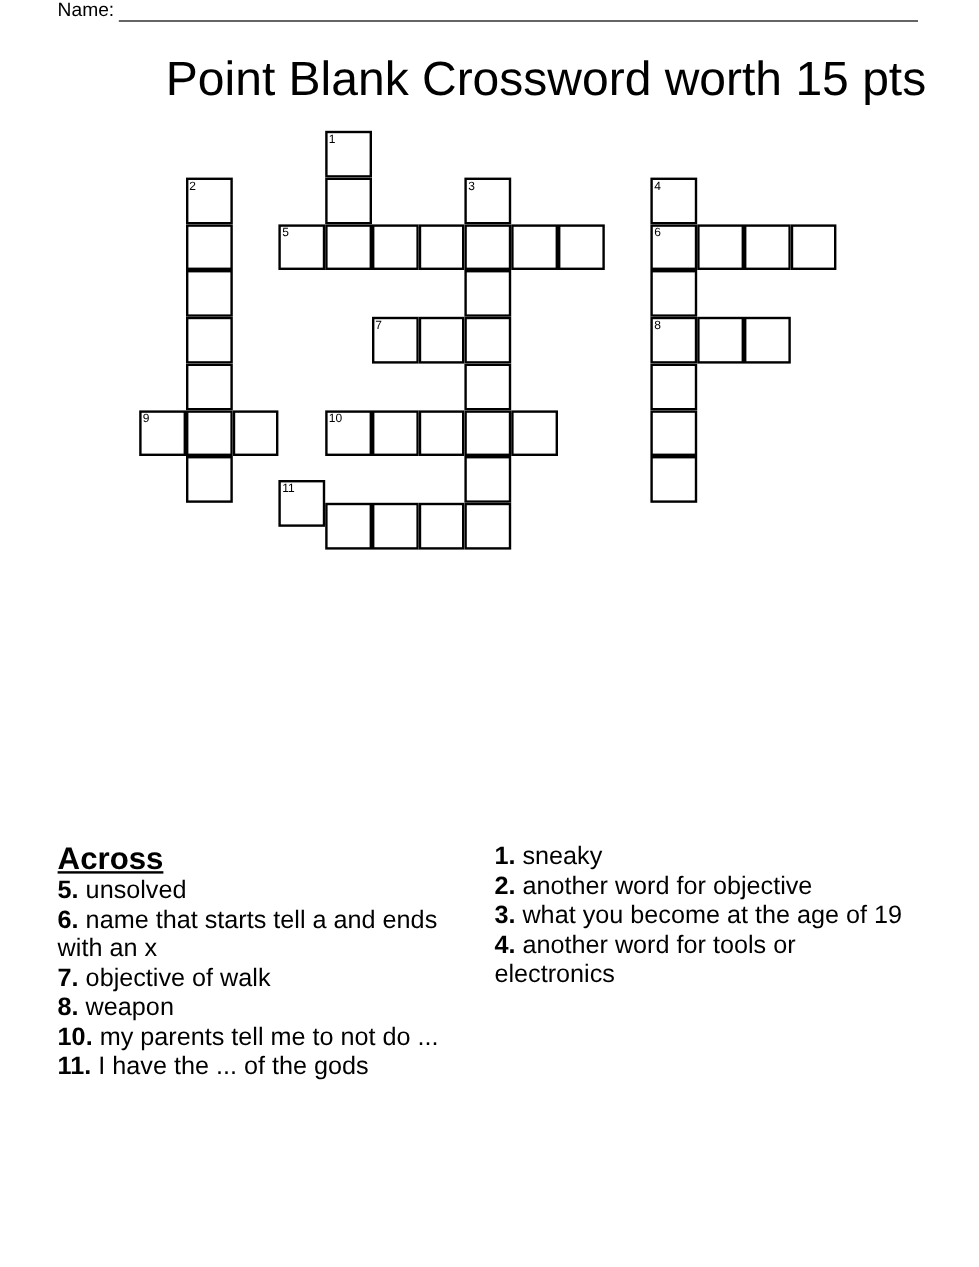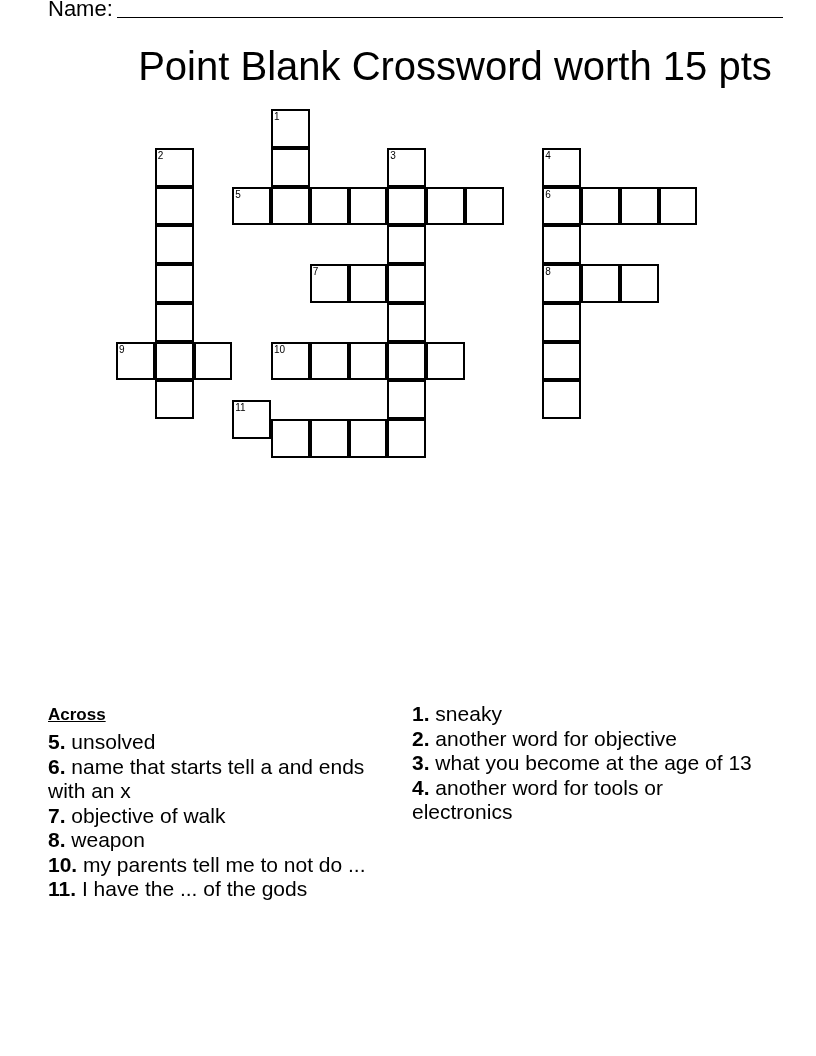--- a/index.html
+++ b/index.html
@@ -1,26 +1,26 @@
 <!DOCTYPE html>
 <html><head>
 <meta charset="utf-8">
 <style>
   html, body { margin: 0; padding: 0; background: #ffffff; }
   body { width: 816px; height: 1056px; position: relative; overflow: hidden; font-family: "Liberation Sans", sans-serif; color: #000; }
-  .name-line { position: absolute; left: 48px; top: 0px; font-size: 22px; line-height: 18px; white-space: nowrap; }
+  .name-line { position: absolute; left: 48px; top: 0px; font-size: 16px; line-height: 18px; white-space: nowrap; }
   .name-line .rule { display: inline-block; width: 666px; border-bottom: 1px solid #000; height: 14px; vertical-align: bottom; margin-left: 4px; }
   .title { position: absolute; left: 0; top: 40px; width: 816px; text-align: center; font-size: 40px; line-height: 52px; margin-left: 47px; }
   .grid { position: absolute; left: 0; top: 0; width: 816px; height: 480px; }
   .cell { position: absolute; width: 38.75px; height: 38.75px; box-sizing: border-box; border: 2px solid #000; background: #fff; margin-left: -1px; margin-top: -1px; }
   .cell .num { position: absolute; left: 1px; top: 0px; font-size: 10px; line-height: 11px; }
   .clues { position: absolute; top: 702px; font-size: 21px; line-height: 24.5px; }
   .clues.across { left: 48px; width: 330px; }
   .clues.down { left: 412px; width: 340px; }
-  .clues h3 { margin: 0 0 2px 0; font-size: 17px; font-weight: bold; text-decoration: underline; line-height: 26px; }
+  .clues h3 { margin: 0 0 2px 0; font-size: 26px; font-weight: bold; text-decoration: underline; line-height: 26px; }
   .clue b { font-weight: bold; }
 </style>
 </head>
 <body>
 
 <div class="name-line">
   <span>Name:</span><span class="rule"></span>
 </div>
 
 <div class="title">Point Blank Crossword worth 15 pts</div>
@@ -106,16 +106,16 @@
       <div class="clue"><b>8.</b><span> weapon</span></div>
       <div class="clue"><b>10.</b><span> my parents tell me to not do ...</span></div>
       <div class="clue"><b>11.</b><span> I have the ... of the gods</span></div>
     </div>
 </div>
 
 <div class="clues down">
   <div id="down-list">
       <div class="clue"><b>1.</b><span> sneaky</span></div>
       <div class="clue"><b>2.</b><span> another word for objective</span></div>
-      <div class="clue"><b>3.</b><span> what you become at the age of 13</span></div>
+      <div class="clue"><b>3.</b><span> what you become at the age of 19</span></div>
       <div class="clue"><b>4.</b><span> another word for tools or electronics</span></div>
     </div>
 </div>
 
 </body></html>

